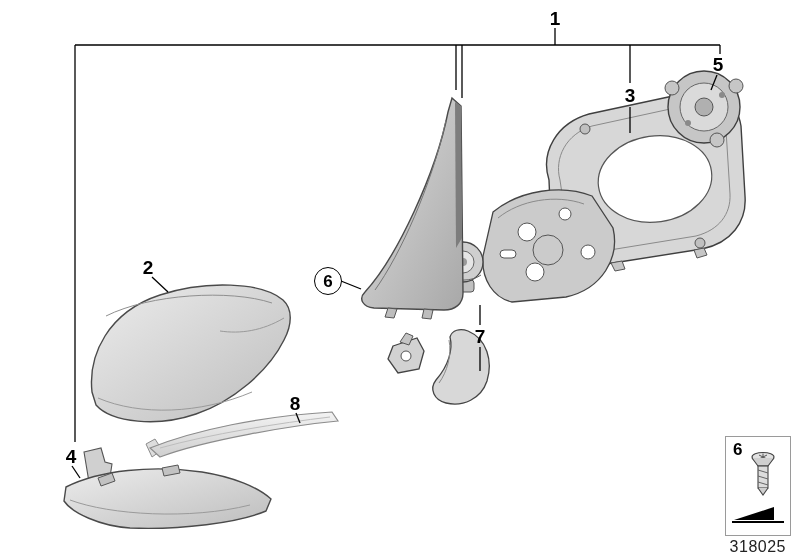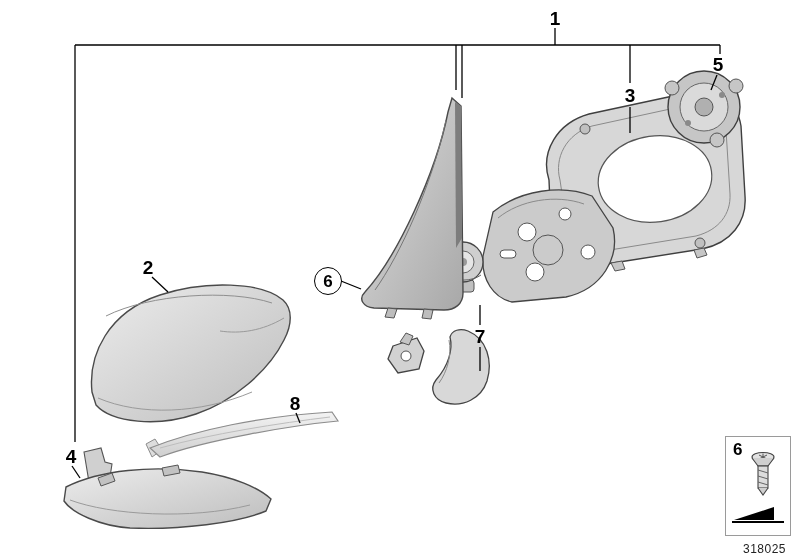--- a/index.html
+++ b/index.html
@@ -41,21 +41,21 @@
   }
   .legend-box .legend-label {
     position: absolute; left: 7px; top: 3px;
     font-weight: bold; font-size: 17px; color: #000;
   }
   .legend-box .screw-wrap { position: absolute; left: 13px; top: 6px; }
   .legend-box .arrow-wrap { position: absolute; left: 4px; bottom: 6px; }
   .diagram-number {
     position: absolute;
     right: 14px; bottom: 4px;
-    font-size: 12px;
+    font-size: 16px;
     color: #222;
     letter-spacing: 0.5px;
     z-index: 5;
     margin-top: 12px;
   }
 </style>
 </head>
 <body>
 
 <div class="stage">

